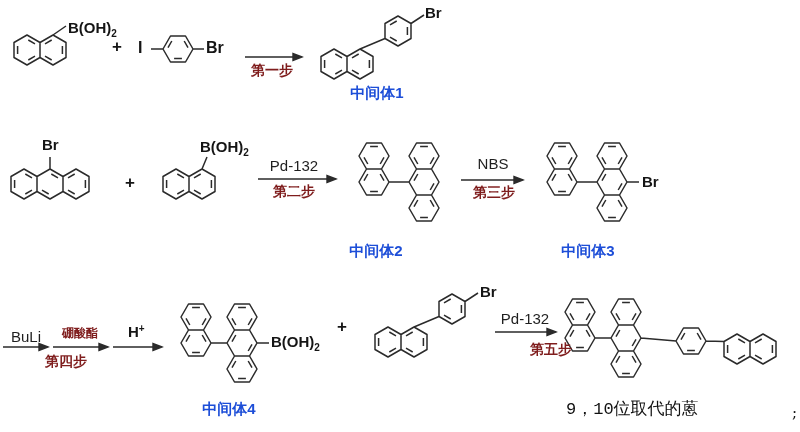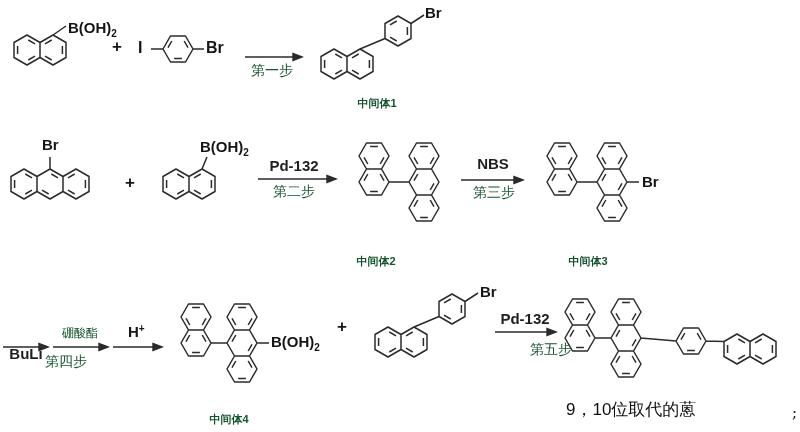--- a/index.html
+++ b/index.html
@@ -5,24 +5,24 @@
   html,body{margin:0;padding:0;background:#ffffff;}
   .stage{position:relative;width:800px;height:432px;background:#ffffff;overflow:hidden;
          font-family:"Liberation Sans", sans-serif;color:#1a1a1a;}
   .stage svg{position:absolute;left:0;top:0;}
   .txt{position:absolute;white-space:nowrap;line-height:1;}
   .atom{font-weight:bold;font-size:15px;color:#151515;}
   .atom16{font-weight:bold;font-size:16px;color:#151515;}
   .sub{font-size:10px;position:relative;top:4px;}
   .sup{font-size:10px;position:relative;top:-5px;}
   .plus{font-weight:bold;font-size:17px;color:#151515;}
-  .reagent{font-weight:bold;font-size:15px;color:#1f1f1f;}
-  .cjk{font-weight:normal;font-size:14px;color:#14532d;}
-  .cap{font-weight:bold;font-size:11px;color:#14532d;margin-top:13px;}
-  .finalcap{font-size:17px;color:#111111;font-family:Liberation Sans, sans-serif;}
+  .reagent{font-weight:normal;font-size:15px;color:#1f1f1f;}
+  .cjk{font-weight:bold;font-size:14px;color:#7f1d1d;}
+  .cap{font-weight:bold;font-size:15px;color:#1d4ed8;}
+  .finalcap{font-size:17px;color:#111111;font-family:Liberation Mono, monospace;}
   .semi{font-size:15px;color:#111111;font-family:"DejaVu Serif", serif;}
   .ctr{transform:translateX(-50%);}
 </style>
 </head>
 <body>
 
 <div class="stage">
   <svg id="scheme-svg" width="800" height="432" viewBox="0 0 800 432">
       <path d="M 27.0 35.0 L 40.0 42.5 L 40.0 57.5 L 27.0 65.0 L 14.0 57.5 L 14.0 42.5 Z M 28.3 40.0 L 35.0 43.8 M 35.0 56.2 L 28.3 60.0 M 17.6 53.9 L 17.6 46.1 M 53.0 35.0 L 66.0 42.5 L 66.0 57.5 L 53.0 65.0 L 40.0 57.5 L 40.0 42.5 Z M 62.4 46.1 L 62.4 53.9 M 51.7 60.0 L 45.0 56.2 M 45.0 43.8 L 51.7 40.0 M 53 35 L 66 26" fill="none" stroke="#2b2b2b" stroke-width="1.5" stroke-linejoin="round"></path>
       <path d="M 193.0 49.0 L 185.5 62.0 L 170.5 62.0 L 163.0 49.0 L 170.5 36.0 L 185.5 36.0 Z M 181.9 58.4 L 174.1 58.4 M 168.0 47.7 L 171.8 41.0 M 184.2 41.0 L 188.0 47.7 M 151 49 L 163 49 M 193 49 L 204 49" fill="none" stroke="#2b2b2b" stroke-width="1.5" stroke-linejoin="round"></path>
@@ -55,21 +55,21 @@
   <span class="txt plus" style="left:125px;top:174px">+</span>
   <span class="txt atom" style="left:200px;top:139px"><span>B(OH)</span><span class="sub">2</span></span>
   <span class="txt reagent ctr" style="left:294px;top:158px">Pd-132</span>
   <span class="txt cjk ctr" style="left:294px;top:184px">第二步</span>
   <span class="txt cap ctr" style="left:376px;top:243px">中间体2</span>
   <span class="txt reagent ctr" style="left:493px;top:156px">NBS</span>
   <span class="txt cjk ctr" style="left:494px;top:185px">第三步</span>
   <span class="txt atom" style="left:642px;top:174px">Br</span>
   <span class="txt cap ctr" style="left:588px;top:243px">中间体3</span>
 
-  <span class="txt reagent ctr" style="left:26px;top:346px">BuLi</span>
+  <span class="txt reagent ctr" style="left:26px;top:329px">BuLi</span>
   <span class="txt cjk ctr" style="left:80px;top:327px;font-size:12px">硼酸酯</span>
   <span class="txt cjk ctr" style="left:66px;top:354px">第四步</span>
   <span class="txt atom" style="left:128px;top:324px"><span>H</span><span class="sup">+</span></span>
   <span class="txt atom" style="left:271px;top:334px"><span>B(OH)</span><span class="sub">2</span></span>
   <span class="txt cap ctr" style="left:229px;top:401px">中间体4</span>
   <span class="txt plus" style="left:337px;top:318px">+</span>
   <span class="txt atom" style="left:480px;top:284px">Br</span>
   <span class="txt reagent ctr" style="left:525px;top:311px">Pd-132</span>
   <span class="txt cjk ctr" style="left:551px;top:342px">第五步</span>
   <span class="txt finalcap" style="left:566px;top:401px">9，10位取代的蒽</span>

